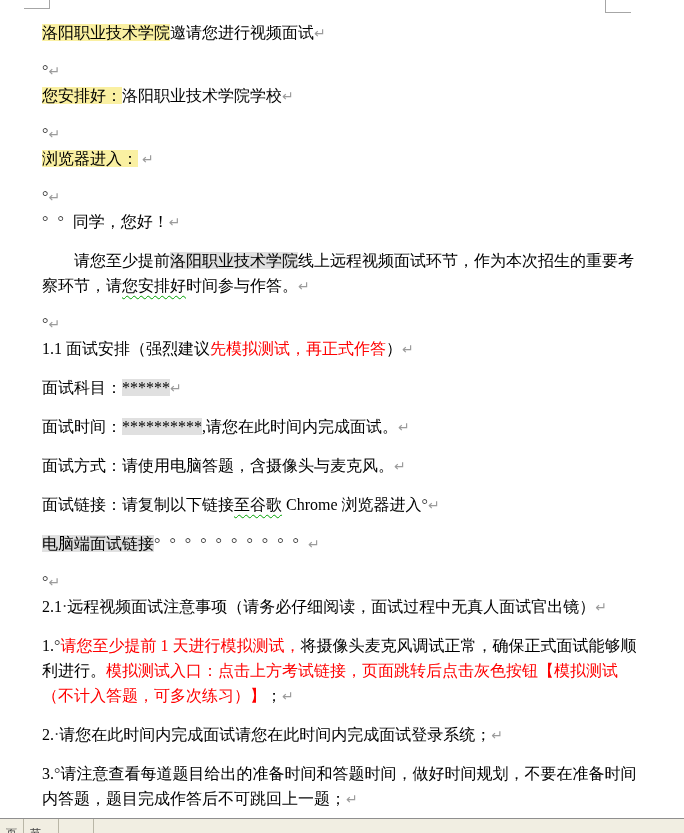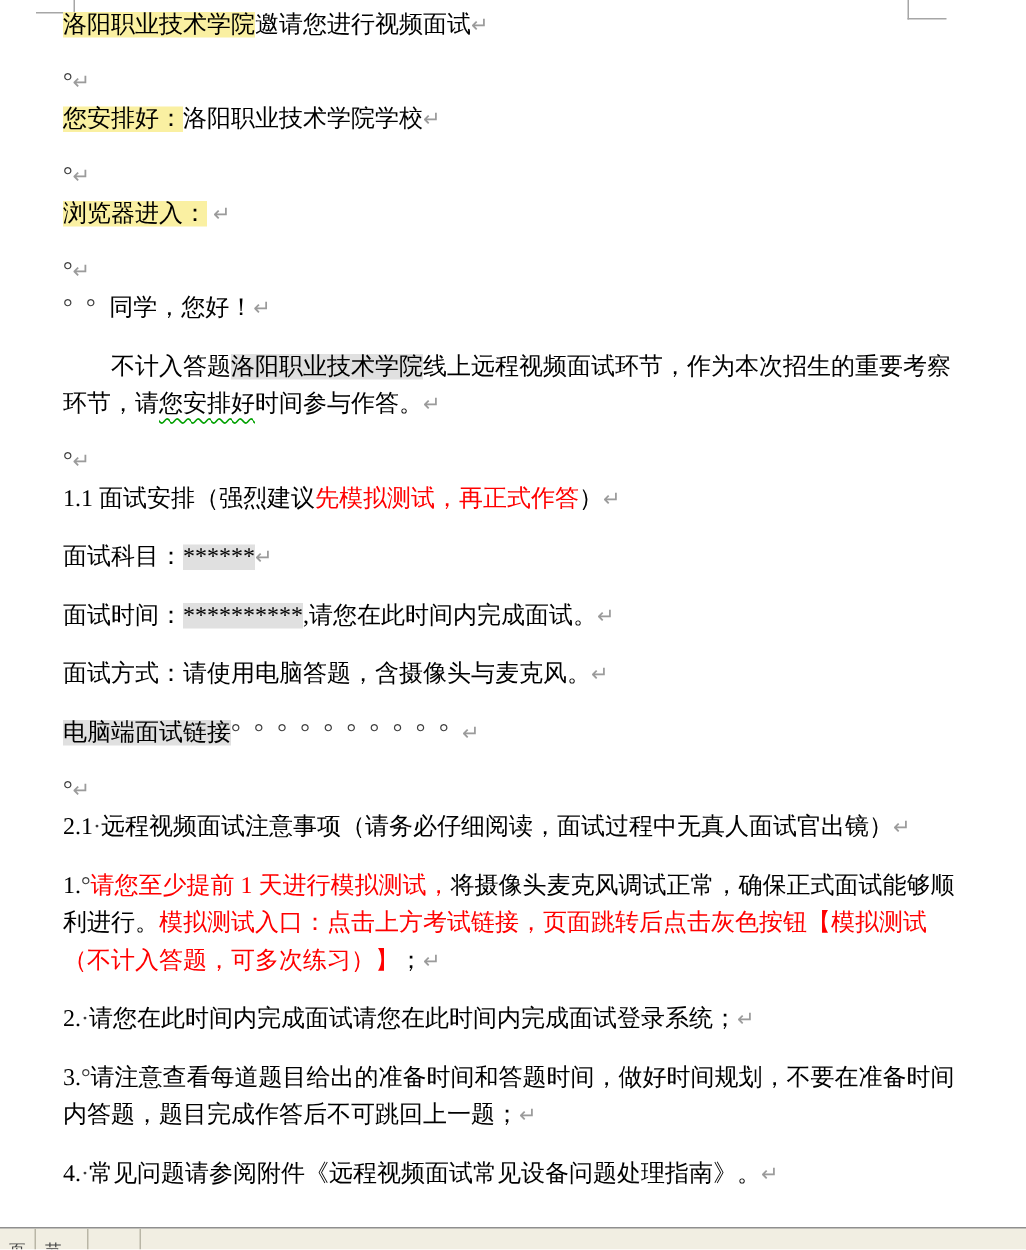--- a/index.html
+++ b/index.html
@@ -11,21 +11,21 @@
   }
   
   .corner{position:absolute;}
   .corner-left{left:24px;top:0;width:25px;height:8px;
     border-bottom:1px solid #a6a6a6;border-right:1px solid #a6a6a6;}
   .corner-right{left:605px;top:0;width:25px;height:12px;
     border-left:1px solid #a6a6a6;border-bottom:1px solid #a6a6a6;}
 
   
   .doc{position:absolute;left:0;top:0;right:0;bottom:14px;
-    padding:4px 36px 0 42px;overflow:hidden;}
+    padding:20px 36px 0 42px;overflow:hidden;}
   .p{line-height:25px;margin:0 0 13px 0;}
   .p.empty{line-height:24px;margin:0;}
   .p.indent{text-indent:32px;}
 
   
   .hl-yellow{background:var(--hl-yellow,#faf0a2);}
   .hl-gray{background:var(--hl-gray,#e0e0e0);}
   .red{color:var(--red,#ff0000);}
   .bold{font-weight:normal;}
   .mark{color:#3d3d3d;}           
@@ -48,26 +48,27 @@
 <div class="corner corner-right"></div>
 
 <div class="doc" id="doc-body">
     <div class="p"><span class="hl-yellow">洛阳职业技术学院</span><span>邀请您进行视频面试</span><span class="pilcrow">↵</span></div>
     <div class="p empty"><span class="mark">°</span><span class="pilcrow">↵</span></div>
     <div class="p"><span class="hl-yellow">您安排好：</span><span>洛阳职业技术学院学校</span><span class="pilcrow">↵</span></div>
     <div class="p empty"><span class="mark">°</span><span class="pilcrow">↵</span></div>
     <div class="p"><span class="hl-yellow">浏览器进入：</span><span> </span><span class="pilcrow">↵</span></div>
     <div class="p empty"><span class="mark">°</span><span class="pilcrow">↵</span></div>
     <div class="p"><span class="mark sp">°°</span><span class="bold">同学</span><span>，您好！</span><span class="pilcrow">↵</span></div>
-    <div class="p indent"><span>不计入答题</span><span class="hl-gray">洛阳职业技术学院</span><span>线上远程视频面试环节，作为本次招生的重要考察环节，请</span><span class="wavy">您安排好</span><span>时间参与作答。</span><span class="pilcrow">↵</span></div>
+    <div class="p indent"><span>请您至少提前</span><span class="hl-gray">洛阳职业技术学院</span><span>线上远程视频面试环节，作为本次招生的重要考察环节，请</span><span class="wavy">您安排好</span><span>时间参与作答。</span><span class="pilcrow">↵</span></div>
     <div class="p empty"><span class="mark">°</span><span class="pilcrow">↵</span></div>
     <div class="p"><span class="bold">1.1 面试安排</span><span>（强烈建议</span><span class="red">先模拟测试，再正式作答</span><span>）</span><span class="pilcrow">↵</span></div>
     <div class="p"><span>面试科目：</span><span class="hl-gray">******</span><span class="pilcrow">↵</span></div>
     <div class="p"><span>面试时间：</span><span class="hl-gray">**********</span><span>,请您在此时间内完成面试。</span><span class="pilcrow">↵</span></div>
     <div class="p"><span>面试方式：</span><span class="bold">请使用电脑答题，含摄像头与麦克风。</span><span class="pilcrow">↵</span></div>
+    <div class="p"><span>面试链接：请复制以下链接</span><span class="wavy">至谷歌</span><span> Chrome 浏览器进入</span><span class="mark">°</span><span class="pilcrow">↵</span></div>
     <div class="p"><span class="hl-gray">电脑端面试链接</span><span class="mark sp">°°°°°°°°°°</span><span class="pilcrow">↵</span></div>
     <div class="p empty"><span class="mark">°</span><span class="pilcrow">↵</span></div>
     <div class="p"><span class="bold">2.1</span><span class="mark">·</span><span class="bold">远程视频面试注意事项</span><span>（请务必仔细阅读，面试过程中无真人面试官出镜）</span><span class="pilcrow">↵</span></div>
     <div class="p"><span>1.</span><span class="mark">°</span><span class="red">请您至少提前 1 天进行模拟测试，</span><span>将摄像头麦克风调试正常，确保正式面试能够顺利进行。</span><span class="red">模拟测试入口：点击上方考试链接，页面跳转后点击</span><span class="red bold">灰色按钮【模拟测试（不计入答题，可多次练习）】</span><span>；</span><span class="pilcrow">↵</span></div>
     <div class="p"><span>2.</span><span class="mark">·</span><span>请您在此时间内完成面试</span><span class="bold">请您在此时间内完成面试</span><span>登录系统；</span><span class="pilcrow">↵</span></div>
     <div class="p"><span>3.</span><span class="mark">°</span><span>请注意查看每道题目给出的准备时间和答题时间，做好时间规划，不要在准备时间内答题，题目完成作答后不可跳回上一题；</span><span class="pilcrow">↵</span></div>
     <div class="p"><span>4.</span><span class="mark">·</span><span class="bold">常见问题请参阅附件</span><span>《远程视频面试常见设备问题处理指南》。</span><span class="pilcrow">↵</span></div>
   </div>
 
 <div class="status-bar">

